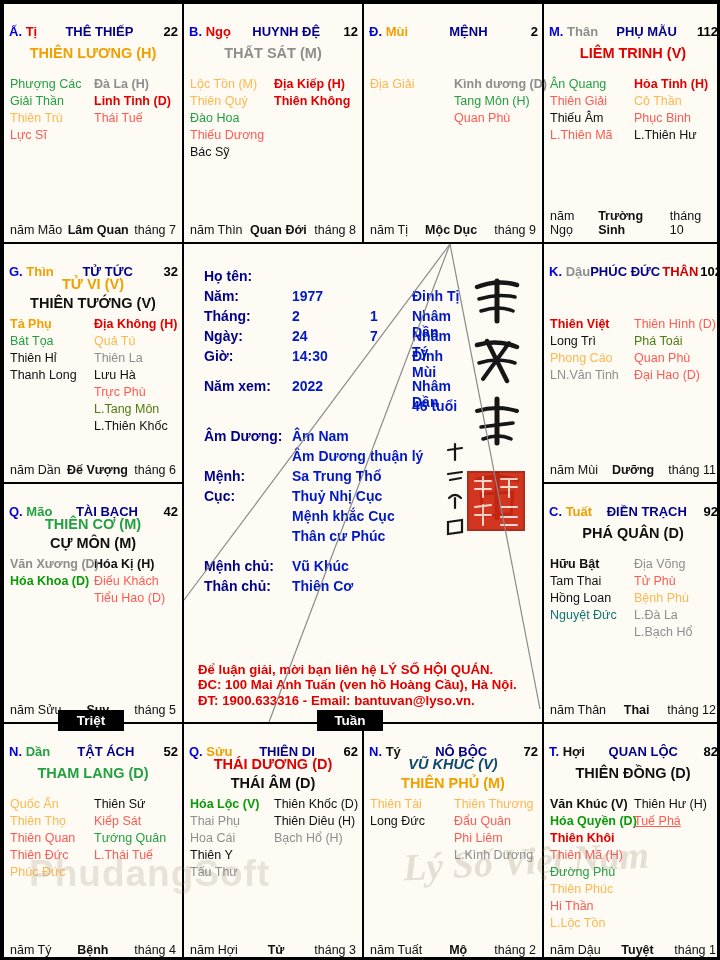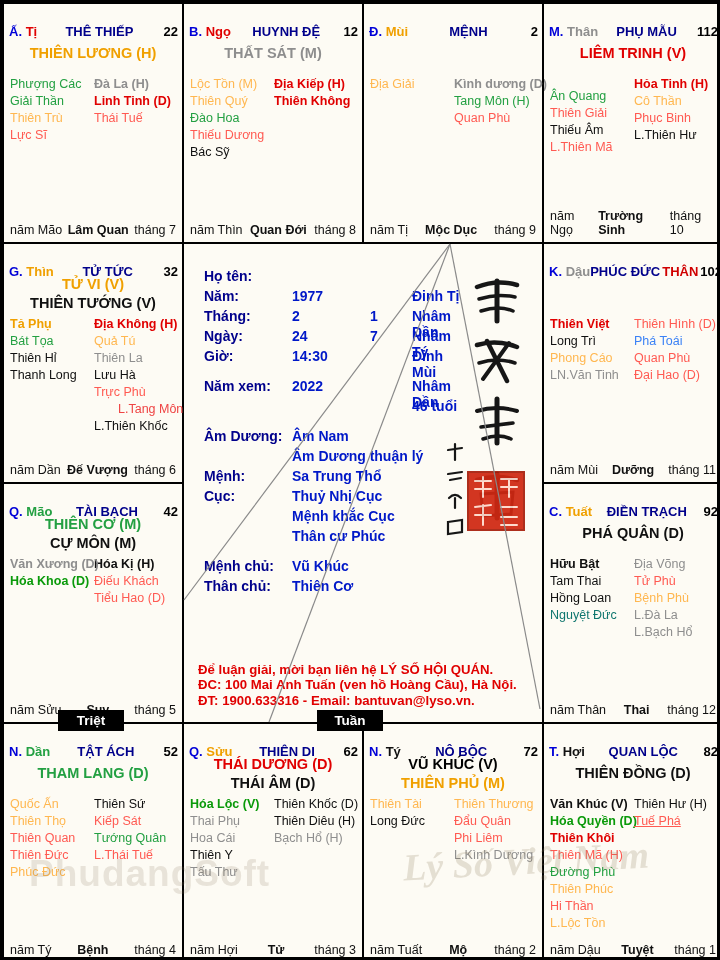--- a/index.html
+++ b/index.html
@@ -128,21 +128,21 @@
       <div class="cell" style="left: 540px; top: 0px;">
         <div class="hdr">
           <span><span class="can">M. </span><span style="color: rgb(142, 142, 142);">Thân</span></span>
           <span class="hm"><span>PHỤ MẪU</span></span>
           <span class="hn">112</span>
         </div>
         <div class="mains single">
           <span class="star" style="color: rgb(224, 0, 0);">LIÊM TRINH (V)</span>
         </div>
         <div class="scol l">
-          <span class="star" style="color: rgb(35, 160, 66); margin-top: 12px;">Ân Quang</span>
+          <span class="star" style="color: rgb(35, 160, 66);">Ân Quang</span>
           <span class="star" style="color: rgb(255, 90, 82);">Thiên Giải</span>
           <span class="star" style="color: rgb(16, 16, 16);">Thiếu Âm</span>
           <span class="star" style="color: rgb(255, 90, 82);">L.Thiên Mã</span>
         </div>
         <div class="scol r">
           <span class="star b" style="color: rgb(224, 0, 0);">Hỏa Tinh (H)</span>
           <span class="star" style="color: rgb(255, 183, 80);">Cô Thần</span>
           <span class="star" style="color: rgb(255, 90, 82);">Phục Binh</span>
           <span class="star" style="color: rgb(16, 16, 16);">L.Thiên Hư</span>
         </div>
@@ -167,21 +167,21 @@
           <span class="star" style="color: rgb(35, 160, 66);">Bát Tọa</span>
           <span class="star" style="color: rgb(16, 16, 16);">Thiên Hỉ</span>
           <span class="star" style="color: rgb(16, 16, 16);">Thanh Long</span>
         </div>
         <div class="scol r">
           <span class="star b" style="color: rgb(224, 0, 0);">Địa Không (H)</span>
           <span class="star" style="color: rgb(255, 183, 80);">Quả Tú</span>
           <span class="star" style="color: rgb(142, 142, 142);">Thiên La</span>
           <span class="star" style="color: rgb(16, 16, 16);">Lưu Hà</span>
           <span class="star" style="color: rgb(255, 90, 82);">Trực Phù</span>
-          <span class="star" style="color: #ef4444; margin-left: 24px;">L.Tang Môn</span>
+          <span class="star" style="color: #4d7c0f;">L.Tang Môn</span>
           <span class="star" style="color: rgb(16, 16, 16);">L.Thiên Khốc</span>
         </div>
         <div class="ftr">
           <span>năm Dần</span>
           <span class="vong">Đế Vượng</span>
           <span>tháng 6</span>
         </div>
       </div>
       <div class="cell" style="left: 540px; top: 240px;">
         <div class="hdr">
@@ -190,21 +190,21 @@
           <span class="hn">102</span>
         </div>
         <div class="scol l">
           <span class="star b" style="color: rgb(224, 0, 0);">Thiên Việt</span>
           <span class="star" style="color: rgb(16, 16, 16);">Long Trì</span>
           <span class="star" style="color: rgb(255, 183, 80);">Phong Cáo</span>
           <span class="star" style="color: rgb(142, 142, 142);">LN.Văn Tinh</span>
         </div>
         <div class="scol r">
           <span class="star" style="color: rgb(255, 90, 82);">Thiên Hình (D)</span>
-          <span class="star" style="color: #3b82f6;">Phá Toái</span>
+          <span class="star" style="color: #4d7c0f;">Phá Toái</span>
           <span class="star" style="color: rgb(255, 90, 82);">Quan Phù</span>
           <span class="star" style="color: rgb(255, 90, 82);">Đại Hao (D)</span>
         </div>
         <div class="ftr">
           <span>năm Mùi</span>
           <span class="vong">Dưỡng</span>
           <span>tháng 11</span>
         </div>
       </div>
       <div class="cell" style="left: 0px; top: 480px;">
@@ -316,21 +316,21 @@
           <span>tháng 3</span>
         </div>
       </div>
       <div class="cell" style="left: 360px; top: 720px;">
         <div class="hdr">
           <span><span class="can">N. </span><span style="color: rgb(16, 16, 16);">Tý</span></span>
           <span class="hm"><span>NÔ BỘC</span></span>
           <span class="hn">72</span>
         </div>
         <div class="mains">
-          <span class="star" style="color: #000000;">VŨ KHÚC (V)</span>
+          <span class="star" style="color: #0c4a6e; font-style: italic;">VŨ KHÚC (V)</span>
           <span class="star" style="color: rgb(240, 160, 0);">THIÊN PHỦ (M)</span>
         </div>
         <div class="scol l">
           <span class="star" style="color: rgb(255, 183, 80);">Thiên Tài</span>
           <span class="star" style="color: rgb(16, 16, 16);">Long Đức</span>
         </div>
         <div class="scol r">
           <span class="star" style="color: rgb(255, 183, 80);">Thiên Thương</span>
           <span class="star" style="color: rgb(255, 90, 82);">Đẩu Quân</span>
           <span class="star" style="color: rgb(255, 90, 82);">Phi Liêm</span>

